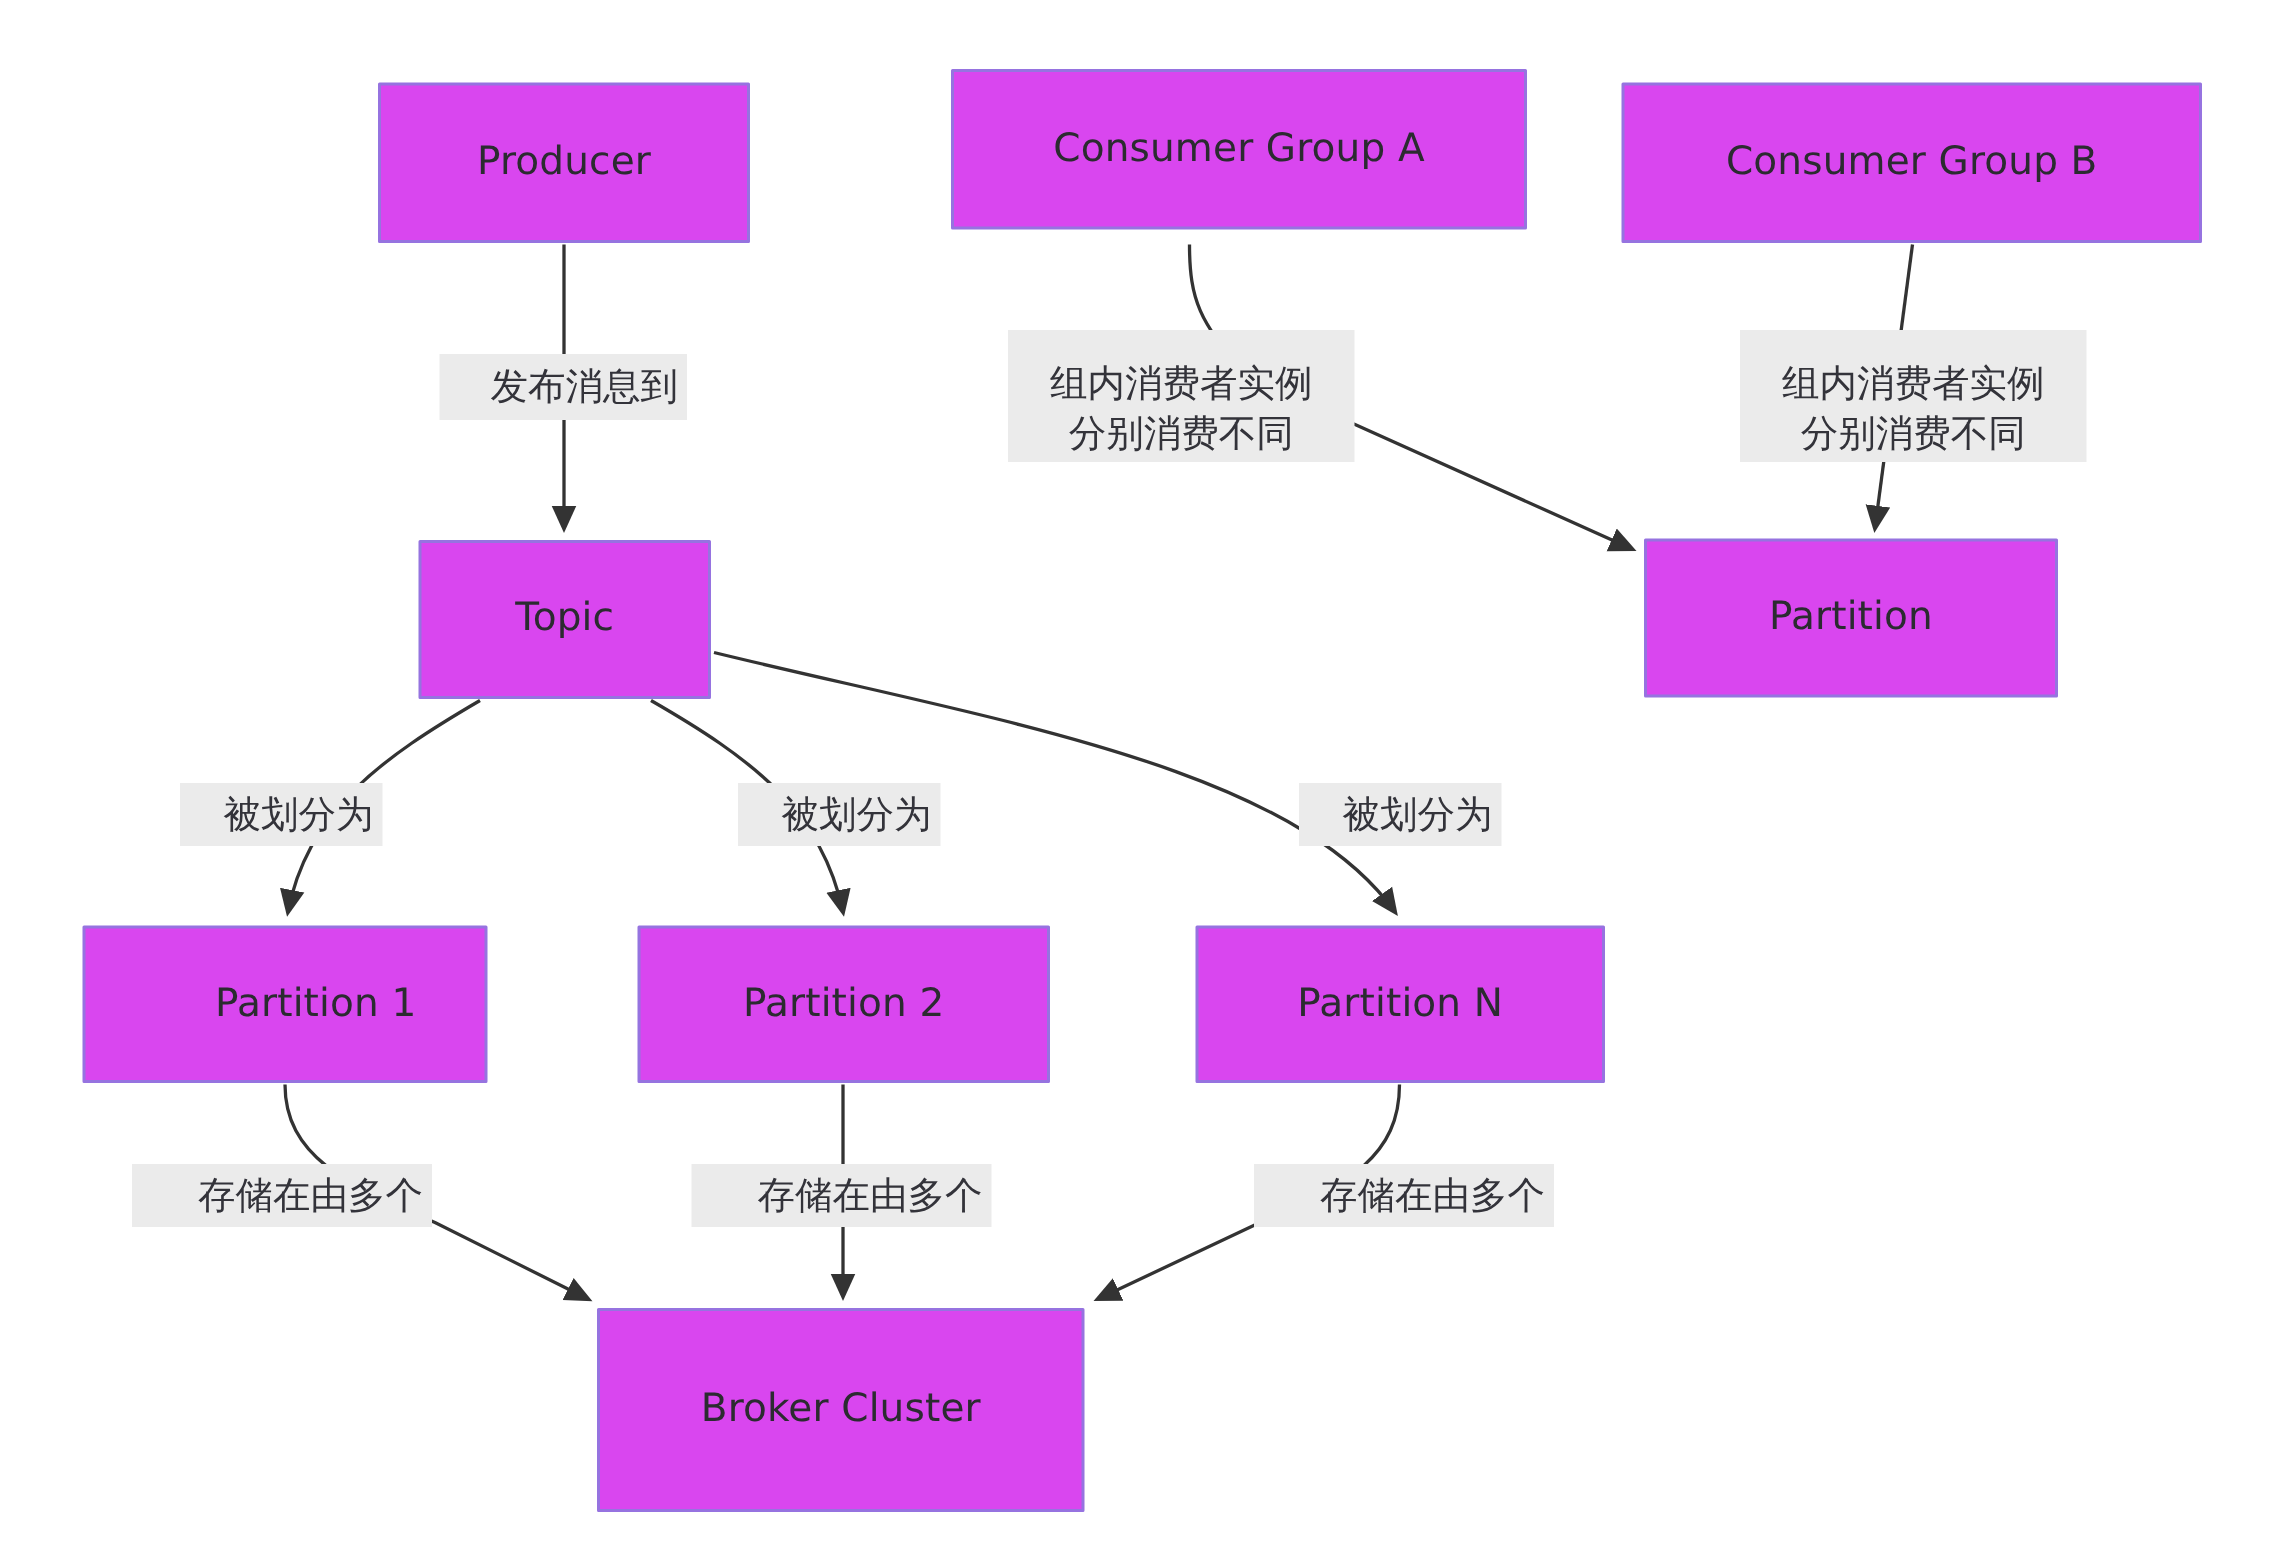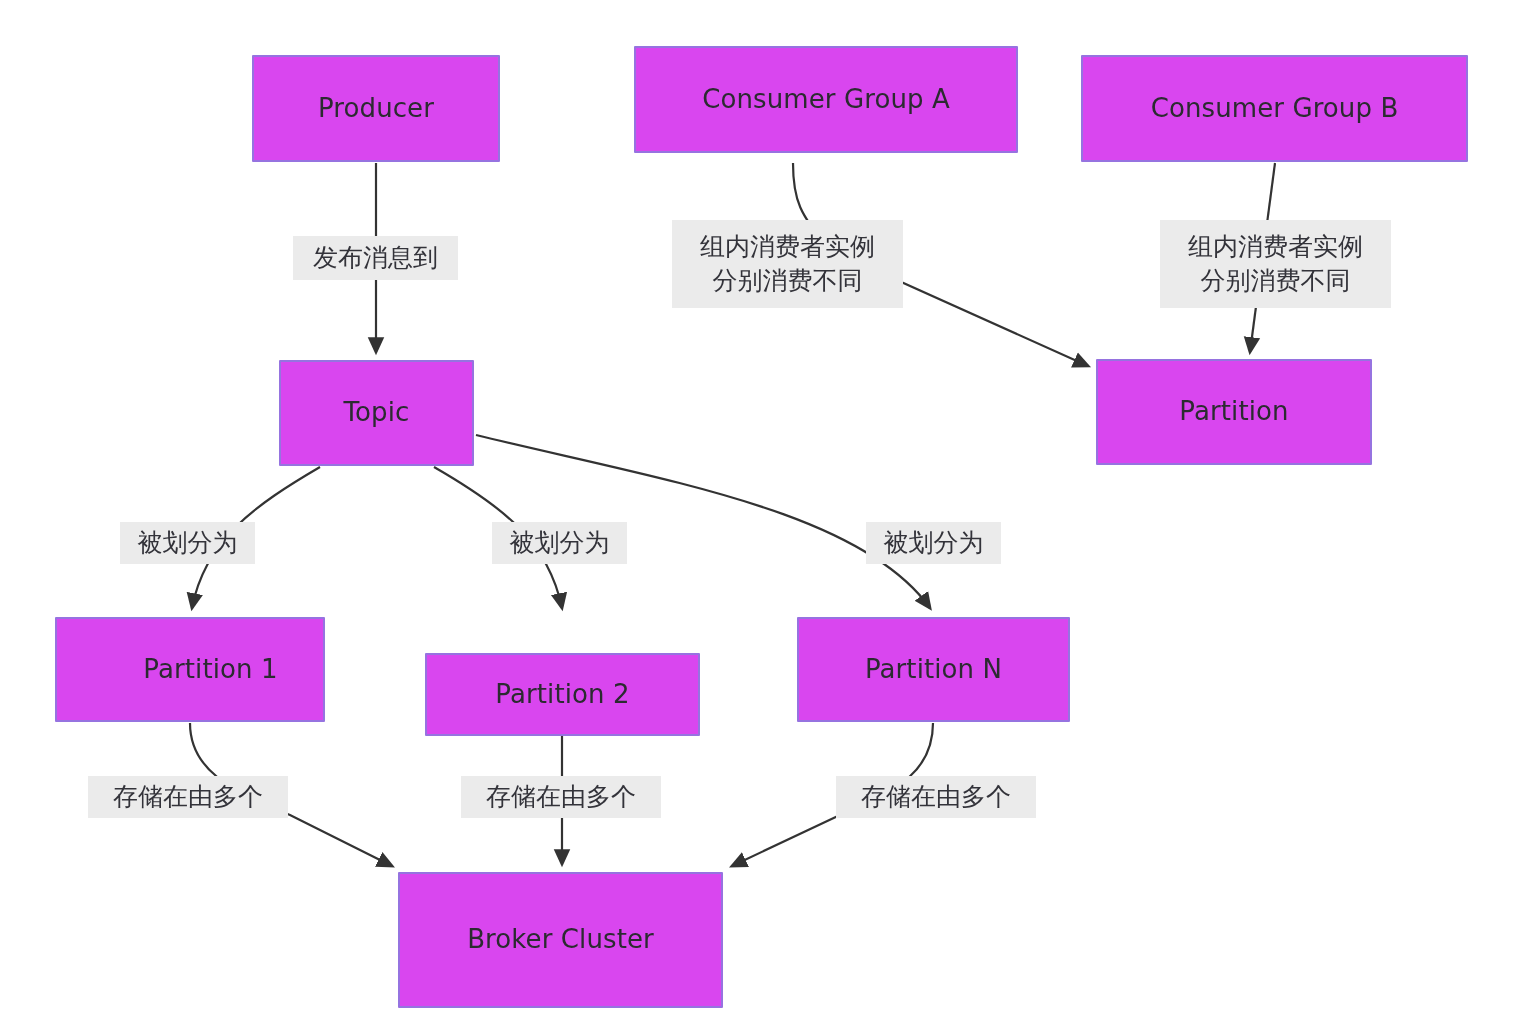--- a/index.html
+++ b/index.html
@@ -52,21 +52,21 @@
     background: #ebebeb;
     color: #33333a;
     font-size: 25px;
     line-height: 1.35;
     text-align: center;
     white-space: pre-line;
     padding: 2px 6px;
     box-sizing: border-box;
     display: flex;
     align-items: center;
-    justify-content: center;
+    justify-content: flex-end;
   }
   .edge-label.two-line {
     flex-direction: column;
   }
   .edge-label .ln {
     display: block;
   }
 </style>
 </head>
 <body>
@@ -116,21 +116,21 @@
   </div>
 
   <div class="node" style="left:1096px; top:359px; width:276px; height:106px;">
     <span class="node-label">Partition</span>
   </div>
 
   <div class="node" style="left:55px; top:617px; width:270px; height:105px;padding-left:41px;">
     <span class="node-label">Partition 1</span>
   </div>
 
-  <div class="node" style="left:425px; top:617px; width:275px; height:83px;margin-top:36px;">
+  <div class="node" style="left:425px; top:617px; width:275px; height:105px;">
     <span class="node-label">Partition 2</span>
   </div>
 
   <div class="node" style="left:797px; top:617px; width:273px; height:105px;">
     <span class="node-label">Partition N</span>
   </div>
 
   <div class="node" style="left:398px; top:872px; width:325px; height:136px;">
     <span class="node-label">Broker Cluster</span>
   </div>

